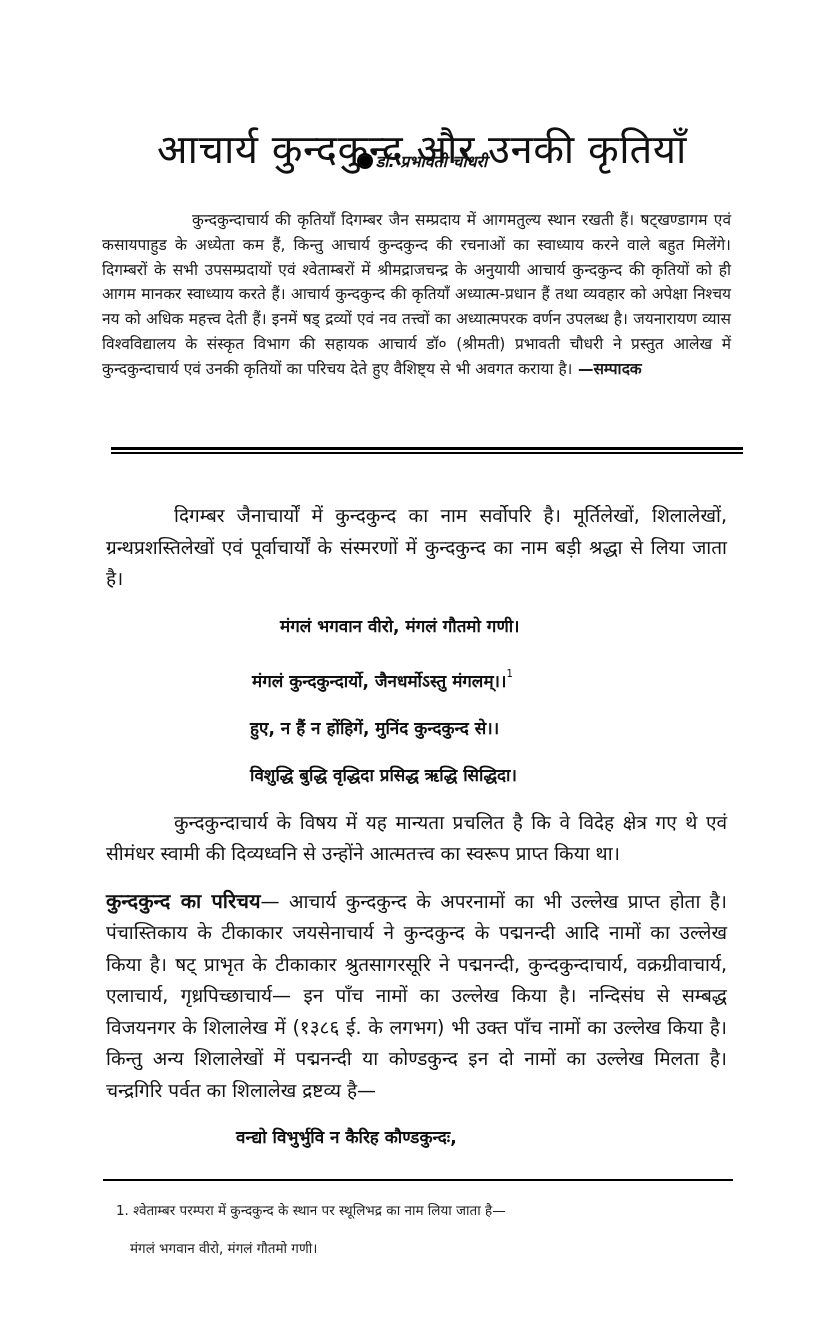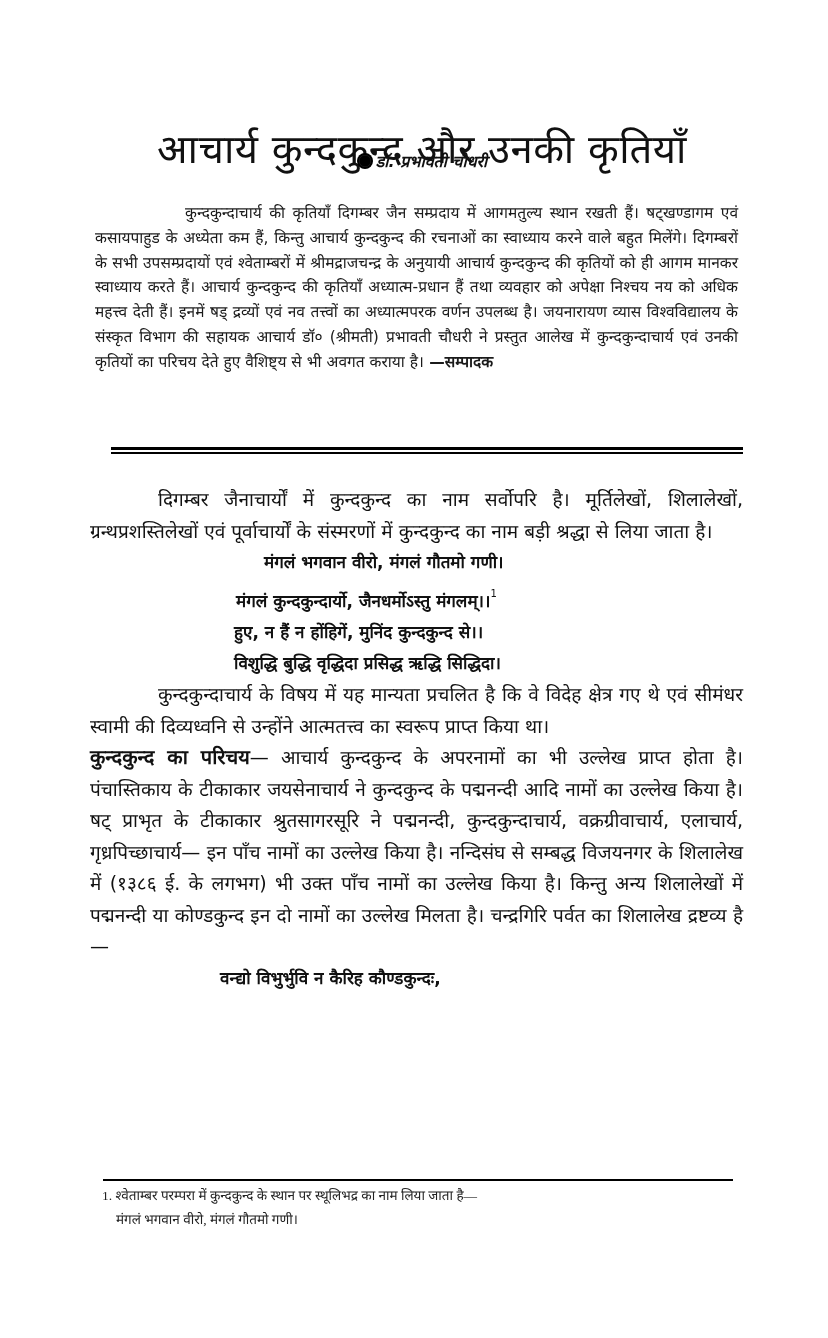--- a/index.html
+++ b/index.html
@@ -22,53 +22,53 @@
       display: inline-block; width: 16px; height: 16px; border-radius: 50%;
       background: radial-gradient(circle, #000 45%, #333 55%, transparent 70%);
       vertical-align: -2px; margin-right: 3px;
       box-shadow: 0 0 0 2px #000 inset;
     }
 
     .abstract {
       position: absolute; left: 82px; width: 653px; top: 196px;
       font-size: 15.5px; line-height: 24.8px; text-align: justify; color: #1a1a1a;
     }
-    .abstract p { margin: 5px; text-indent: 90px; }
+    .abstract p { margin: 12px; text-indent: 90px; }
     .abstract .editor { font-weight: bold; }
 
     .rule-double {
       position: absolute; left: 103px; width: 632px; top: 447px; height: 7px;
       border-top: 3px solid #000; border-bottom: 2px solid #000; box-sizing: border-box;
     }
 
     .body {
       position: absolute; left: 82px; width: 653px; top: 484px;
       font-size: 19px; line-height: 31.5px; text-align: justify; color: #111;
     }
-    .body p { margin: 0; }
+    .body p { margin: 16px; }
     .body .indent { text-indent: 68px; }
     .verse {
       text-align: left; font-weight: bold; font-size: 17px; line-height: 31px;
     }
     .verse.v1 { padding-left: 174px; }
     .verse.v2 { padding-left: 146px; }
     .verse.v3 { padding-left: 144px; }
     .verse.v4 { padding-left: 130px; }
     .body sup { font-size: 10px; font-weight: normal; vertical-align: 10px; }
     .section-head { font-weight: bold; font-size: 20px; }
 
     .footnote-rule {
       position: absolute; left: 95px; width: 630px; top: 1179px; height: 0;
       border-top: 2px solid #000;
     }
     .footnotes {
       position: absolute; left: 92px; width: 640px; top: 1183px;
       font-size: 13.5px; line-height: 22px; color: #222;
     }
-    .footnotes p { margin: 2px; font-family: Liberation Serif, serif; }
+    .footnotes p { margin: 16px; }
     .footnotes .fn-cont { padding-left: 14px; }
 
     .footer {
       position: absolute; left: 0; width: 828px; top: 1297px; height: 20px;
       font-family: "Liberation Sans", sans-serif; font-size: 14px; color: #c4c4c4;
     }
     .footer span { position: absolute; top: 0; }
     .footer .f1 { left: 40px; }
     .footer .f2 { left: 328px; }
     .footer .f3 { left: 652px; }

